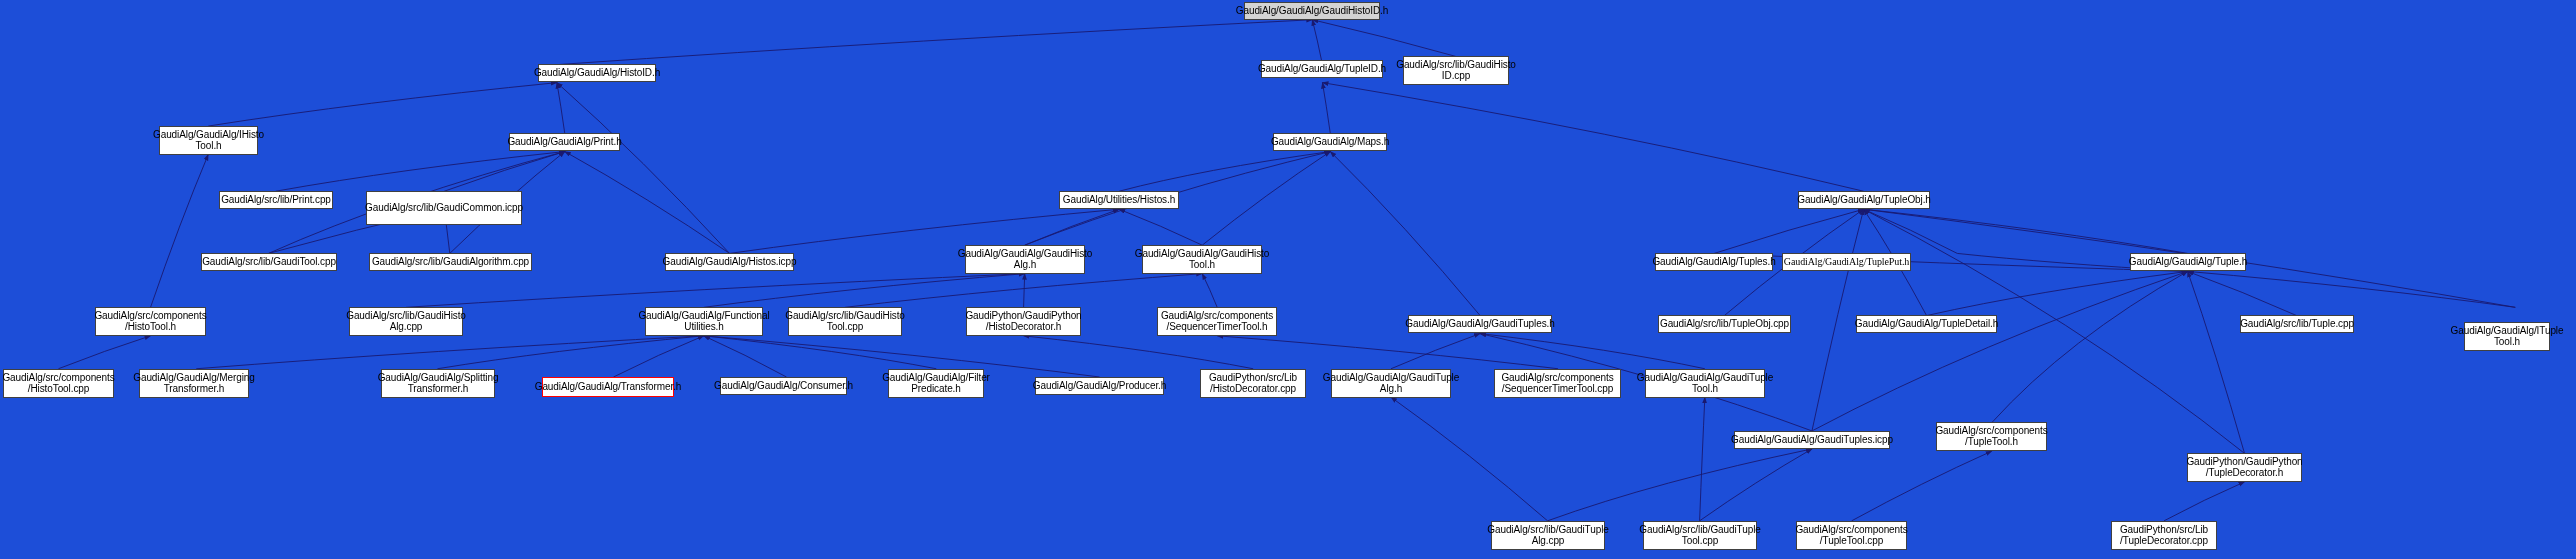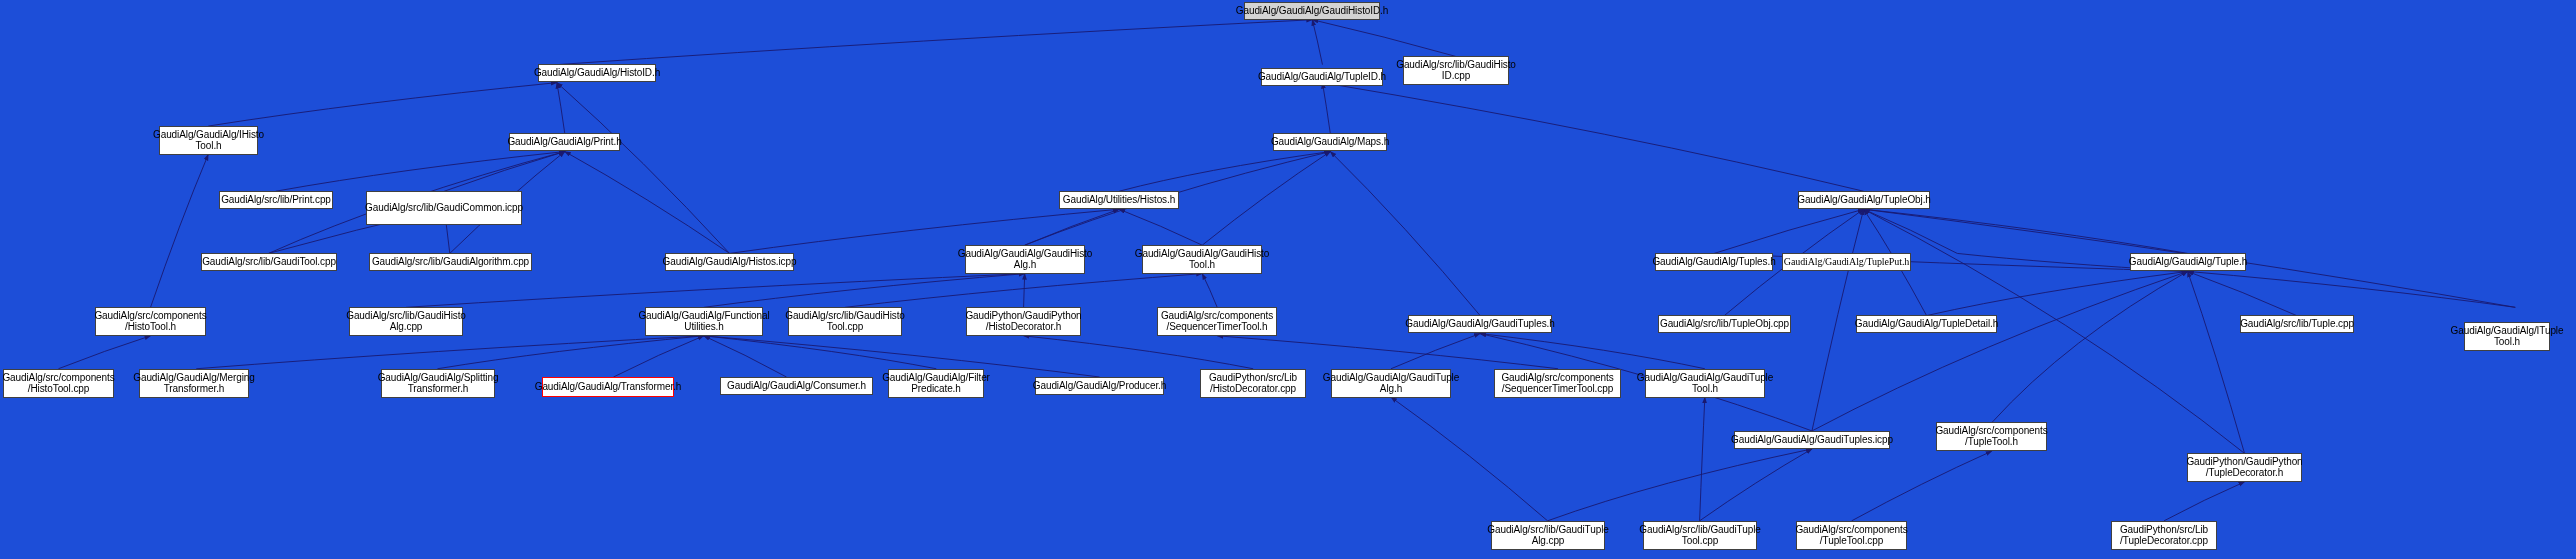--- a/index.html
+++ b/index.html
@@ -119,21 +119,21 @@
         <path d="M3358,410 Q3169.25,383.6 2920.5,362" fill="none" stroke="#191970" stroke-width="1.2" marker-end="url(#arrow)"></path>
         <path d="M2288.5,338 Q2574.5,351.2 2920.5,362" fill="none" stroke="#191970" stroke-width="1.2" marker-end="url(#arrow)"></path>
         <path d="M2613,338 Q2736.75,351.2 2920.5,362" fill="none" stroke="#191970" stroke-width="1.2" marker-end="url(#arrow)"></path>
         <path d="M2572,421 Q2716.25,388.55 2920.5,362" fill="none" stroke="#191970" stroke-width="1.2" marker-end="url(#arrow)"></path>
         <path d="M2419,575 Q2639.75,457.85 2920.5,362" fill="none" stroke="#191970" stroke-width="1.2" marker-end="url(#arrow)"></path>
       </g>
   </svg>
   <div id="nodes">
       <div class="node root" style="left: 1244px; top: 1.5px; width: 136px; height: 18px;">GaudiAlg/GaudiAlg/GaudiHistoID.h</div>
       <div class="node" style="left: 498px; top: 64px; width: 118px; height: 18px; margin-left: 40px;">GaudiAlg/GaudiAlg/HistoID.h</div>
-      <div class="node" style="left: 1261px; top: 68px; width: 122px; height: 18px;">GaudiAlg/GaudiAlg/TupleID.h</div>
+      <div class="node" style="left: 1261px; top: 60px; width: 122px; height: 18px;">GaudiAlg/GaudiAlg/TupleID.h</div>
       <div class="node" style="left: 1403px; top: 56px; width: 106px; height: 28.5px;">GaudiAlg/src/lib/GaudiHisto
 ID.cpp</div>
       <div class="node" style="left: 159px; top: 126px; width: 99px; height: 28.5px;">GaudiAlg/GaudiAlg/IHisto
 Tool.h</div>
       <div class="node" style="left: 509px; top: 133px; width: 111px; height: 18px;">GaudiAlg/GaudiAlg/Print.h</div>
       <div class="node" style="left: 1273px; top: 133px; width: 114px; height: 18px;">GaudiAlg/GaudiAlg/Maps.h</div>
       <div class="node" style="left: 1798px; top: 191px; width: 132px; height: 18px;">GaudiAlg/GaudiAlg/TupleObj.h</div>
       <div class="node" style="left: 219px; top: 191px; width: 114px; height: 18px;">GaudiAlg/src/lib/Print.cpp</div>
       <div class="node" style="left: 366px; top: 191px; width: 156px; height: 34px;">GaudiAlg/src/lib/GaudiCommon.icpp</div>
       <div class="node" style="left: 1059px; top: 191px; width: 120px; height: 18px;">GaudiAlg/Utilities/Histos.h</div>
@@ -165,21 +165,21 @@
       <div class="node" style="left: 2240px; top: 315px; width: 114px; height: 18px;">GaudiAlg/src/lib/Tuple.cpp</div>
       <div class="node" style="left: 2464px; top: 322px; width: 86px; height: 28.5px;">GaudiAlg/GaudiAlg/ITuple
 Tool.h</div>
       <div class="node" style="left: 3px; top: 369px; width: 111px; height: 28.5px;">GaudiAlg/src/components
 /HistoTool.cpp</div>
       <div class="node" style="left: 139px; top: 369px; width: 110px; height: 28.5px;">GaudiAlg/GaudiAlg/Merging
 Transformer.h</div>
       <div class="node" style="left: 381px; top: 369px; width: 114px; height: 28.5px;">GaudiAlg/GaudiAlg/Splitting
 Transformer.h</div>
       <div class="node current" style="left: 542px; top: 377px; width: 132px; height: 19.5px;">GaudiAlg/GaudiAlg/Transformer.h</div>
-      <div class="node" style="left: 720px; top: 377px; width: 153px; height: 18px;">GaudiAlg/GaudiAlg/Consumer.h</div>
+      <div class="node" style="left: 720px; top: 377px; width: 127px; height: 18px;">GaudiAlg/GaudiAlg/Consumer.h</div>
       <div class="node" style="left: 888px; top: 369px; width: 96px; height: 28.5px;">GaudiAlg/GaudiAlg/Filter
 Predicate.h</div>
       <div class="node" style="left: 1035px; top: 377px; width: 129px; height: 18px;">GaudiAlg/GaudiAlg/Producer.h</div>
       <div class="node" style="left: 1200px; top: 369px; width: 106px; height: 28.5px;">GaudiPython/src/Lib
 /HistoDecorator.cpp</div>
       <div class="node" style="left: 1331px; top: 369px; width: 120px; height: 28.5px;">GaudiAlg/GaudiAlg/GaudiTuple
 Alg.h</div>
       <div class="node" style="left: 1494px; top: 369px; width: 127px; height: 28.5px;">GaudiAlg/src/components
 /SequencerTimerTool.cpp</div>
       <div class="node" style="left: 1645px; top: 369px; width: 120px; height: 28.5px;">GaudiAlg/GaudiAlg/GaudiTuple

